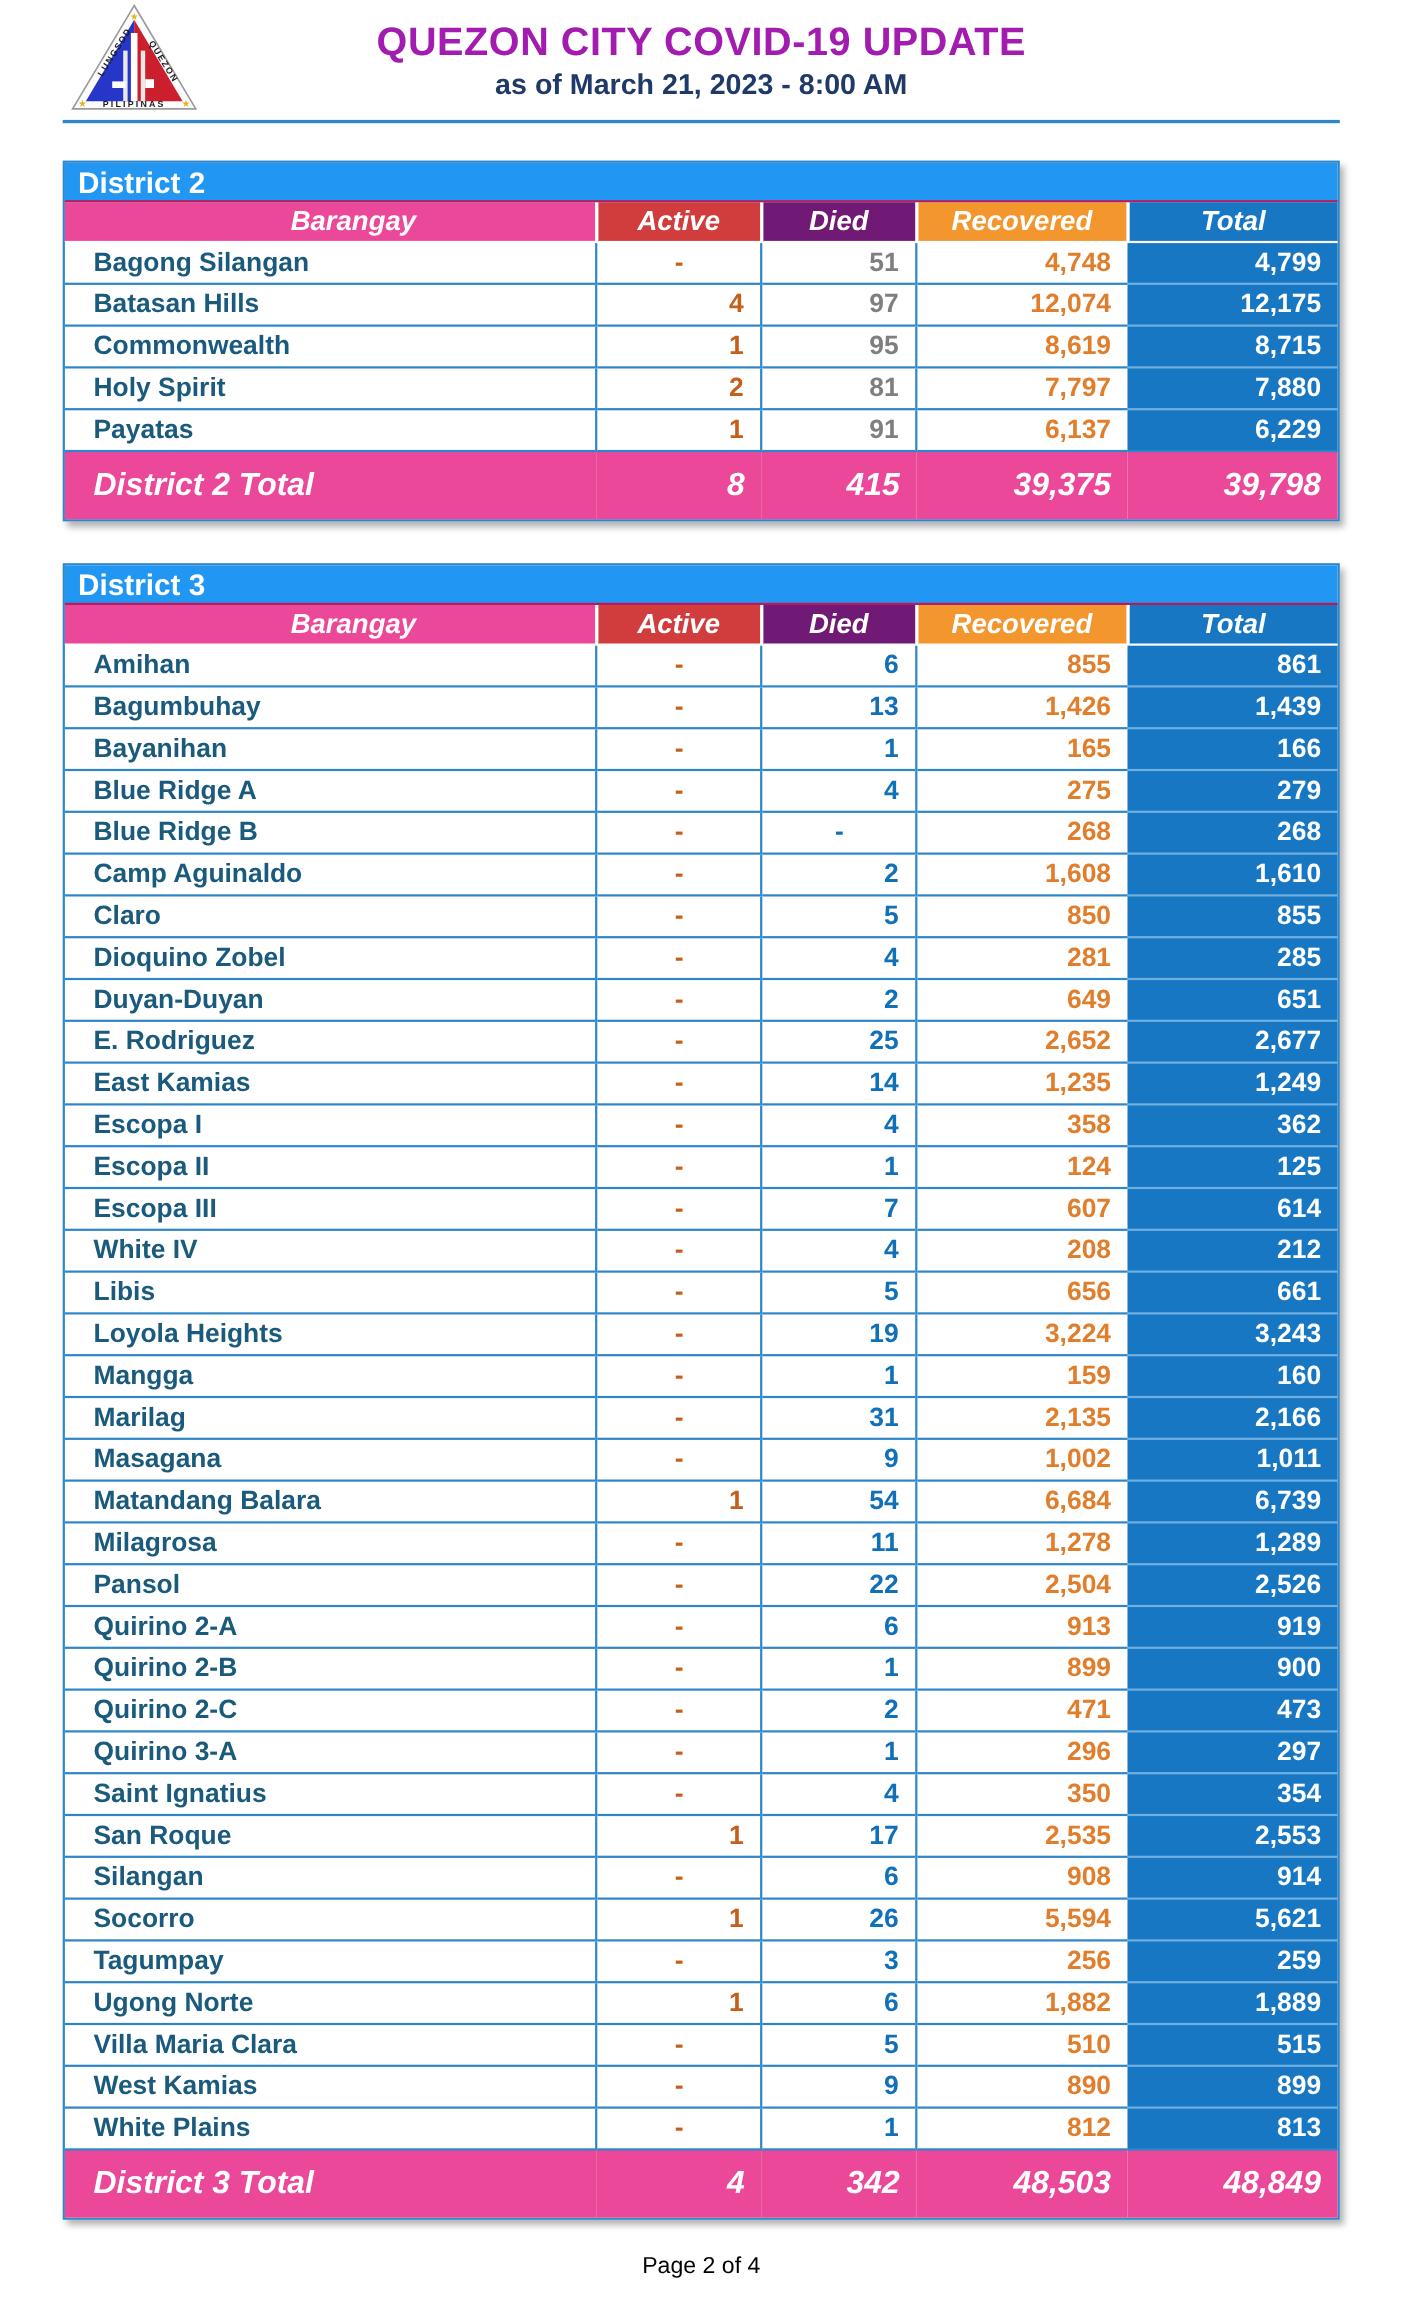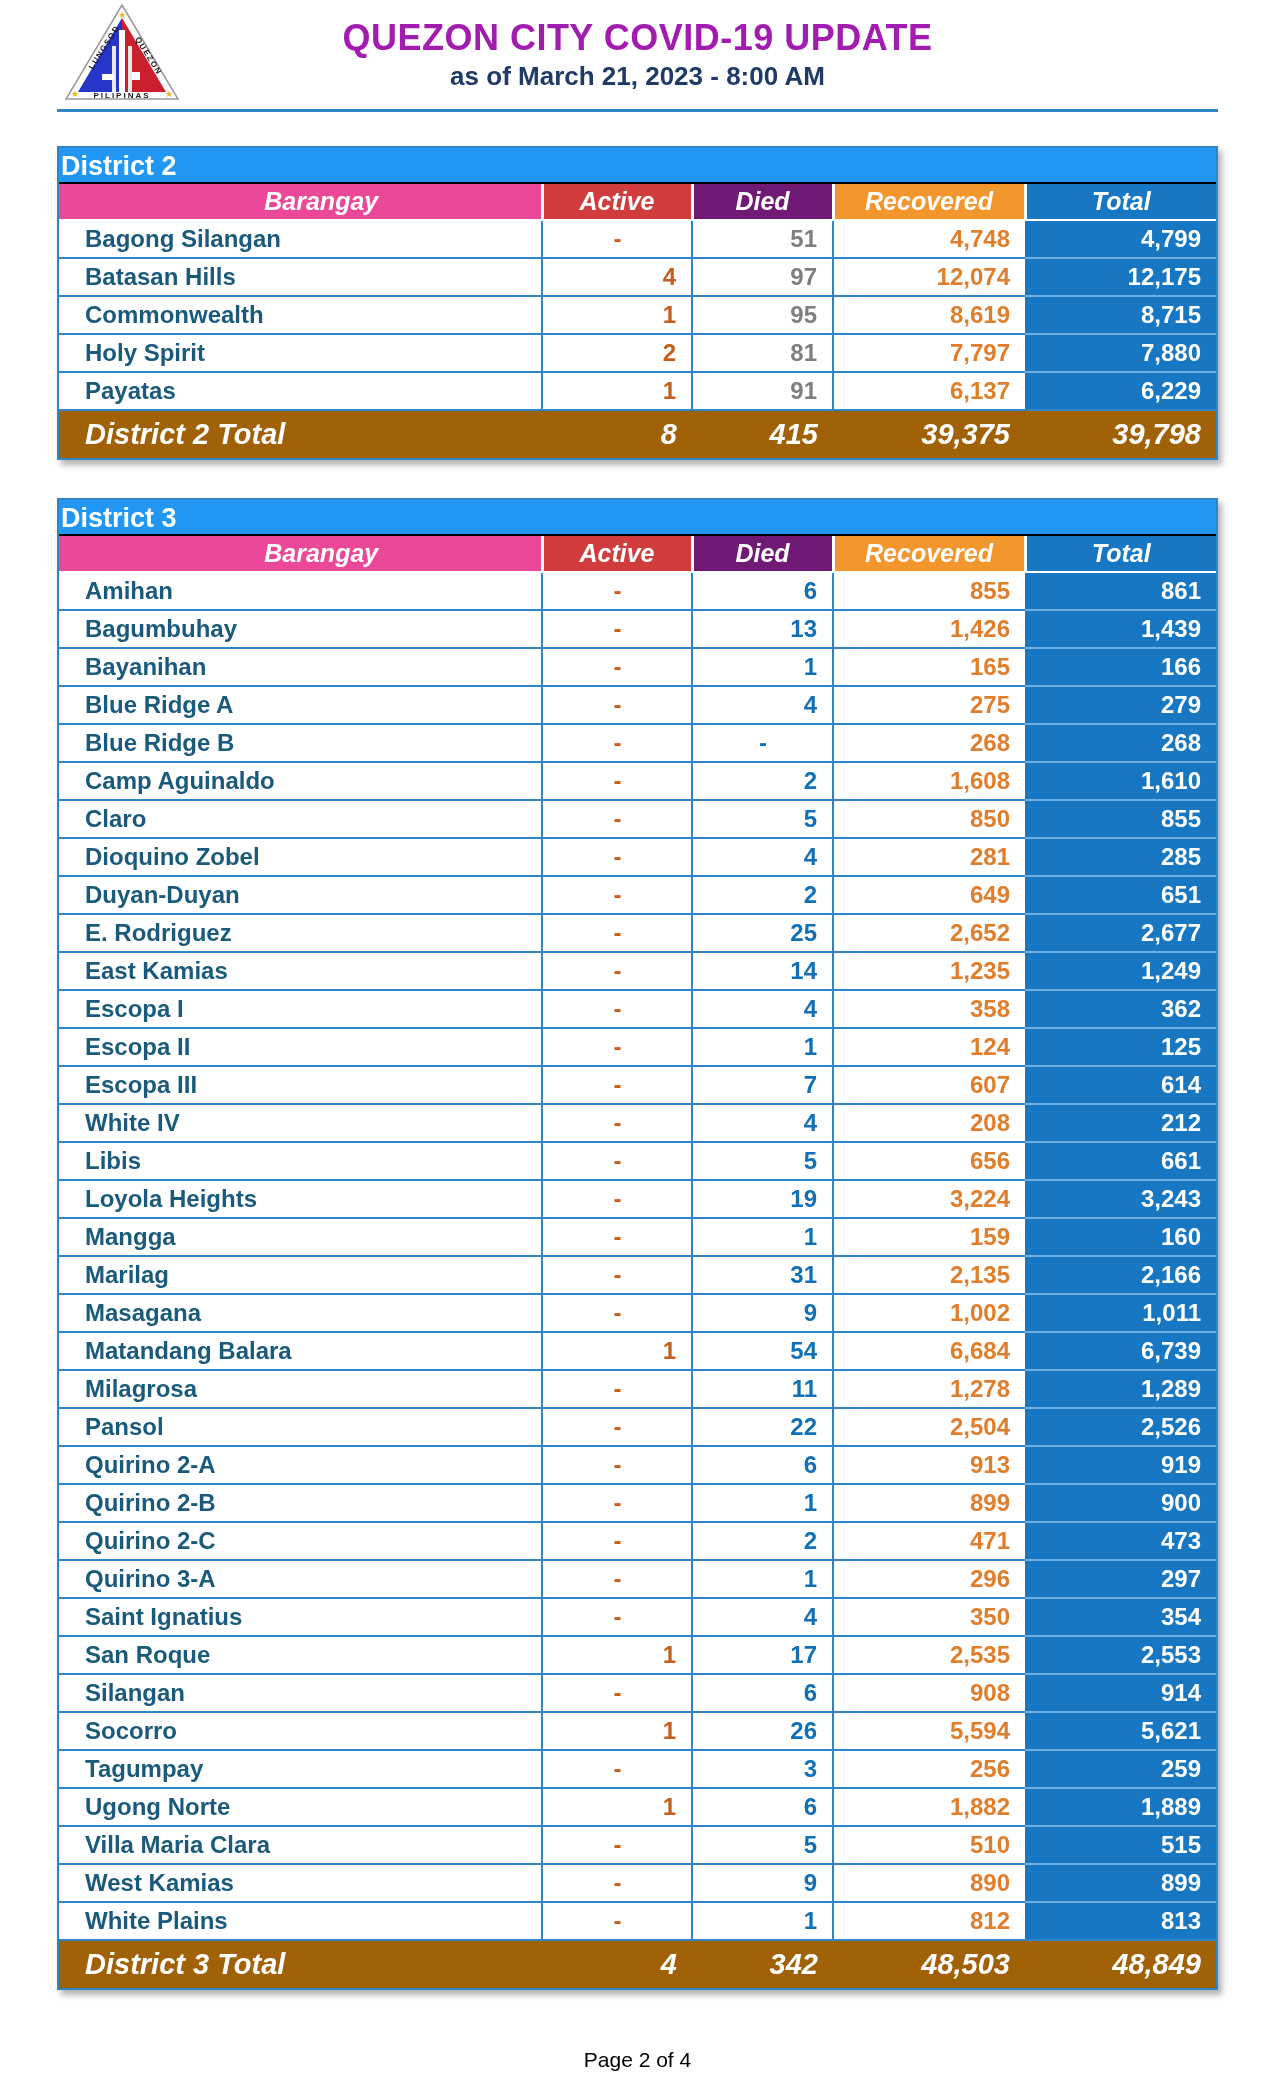--- a/index.html
+++ b/index.html
@@ -30,22 +30,22 @@
     border:2px solid #2E86C8;
     box-shadow:4px 5px 6px rgba(0,0,0,0.30);
     background:#fff;
   }
   .qc-table.first { margin-top:34px; }
   .qc-table.second { margin-top:38px; }
   .dist-bar {
     height:36px; line-height:36px;
     background:#2196F3; color:#ffffff;
     font-size:27px; font-weight:700;
-    padding-left:2px;
-    border-bottom:2px solid #000000;
+    padding-left:12px;
+    border-bottom:2px solid #be185d;
   }
   table { border-collapse:collapse; table-layout:fixed; width:100%; }
   col.w-name   { width:483px; }
   col.w-active { width:150px; }
   col.w-died   { width:141px; }
   col.w-rec    { width:192px; }
   col.w-tot    { width:191px; }
 
   thead th {
     height:36px; color:#ffffff; font-style:italic; font-weight:700;
@@ -71,21 +71,21 @@
               border-right:2px solid #2E86C8; }
   .c-rec    { color:#E07E2C; text-align:right; padding-right:15px; }
   .c-tot    { background:#1877C2; color:#ffffff; text-align:right;
               padding-right:15px; border-top:2px solid #6FB0E0; }
   tbody tr:first-child .c-tot { border-top:none; }
   .c-dash   { text-align:center; padding-right:0; }
   [data-table="0"] .c-died { color:#7F7F7F; }
   [data-table="1"] .c-died { color:#1070B8; }
 
   tfoot td {
-    height:48px; background:#a16207; color:#ffffff;
+    height:62px; background:#ec4899; color:#ffffff;
     font-style:italic; font-weight:700; font-size:29px;
     border-top:2px solid #2E86C8;
   }
   .t-label { text-align:left; padding-left:26px; }
   .t-num   { text-align:right; padding-right:15px; }
 
   
   .page-footer {
     position:absolute; left:0; width:100%; top:2048px;
     text-align:center; color:#000000; font-size:21px;

